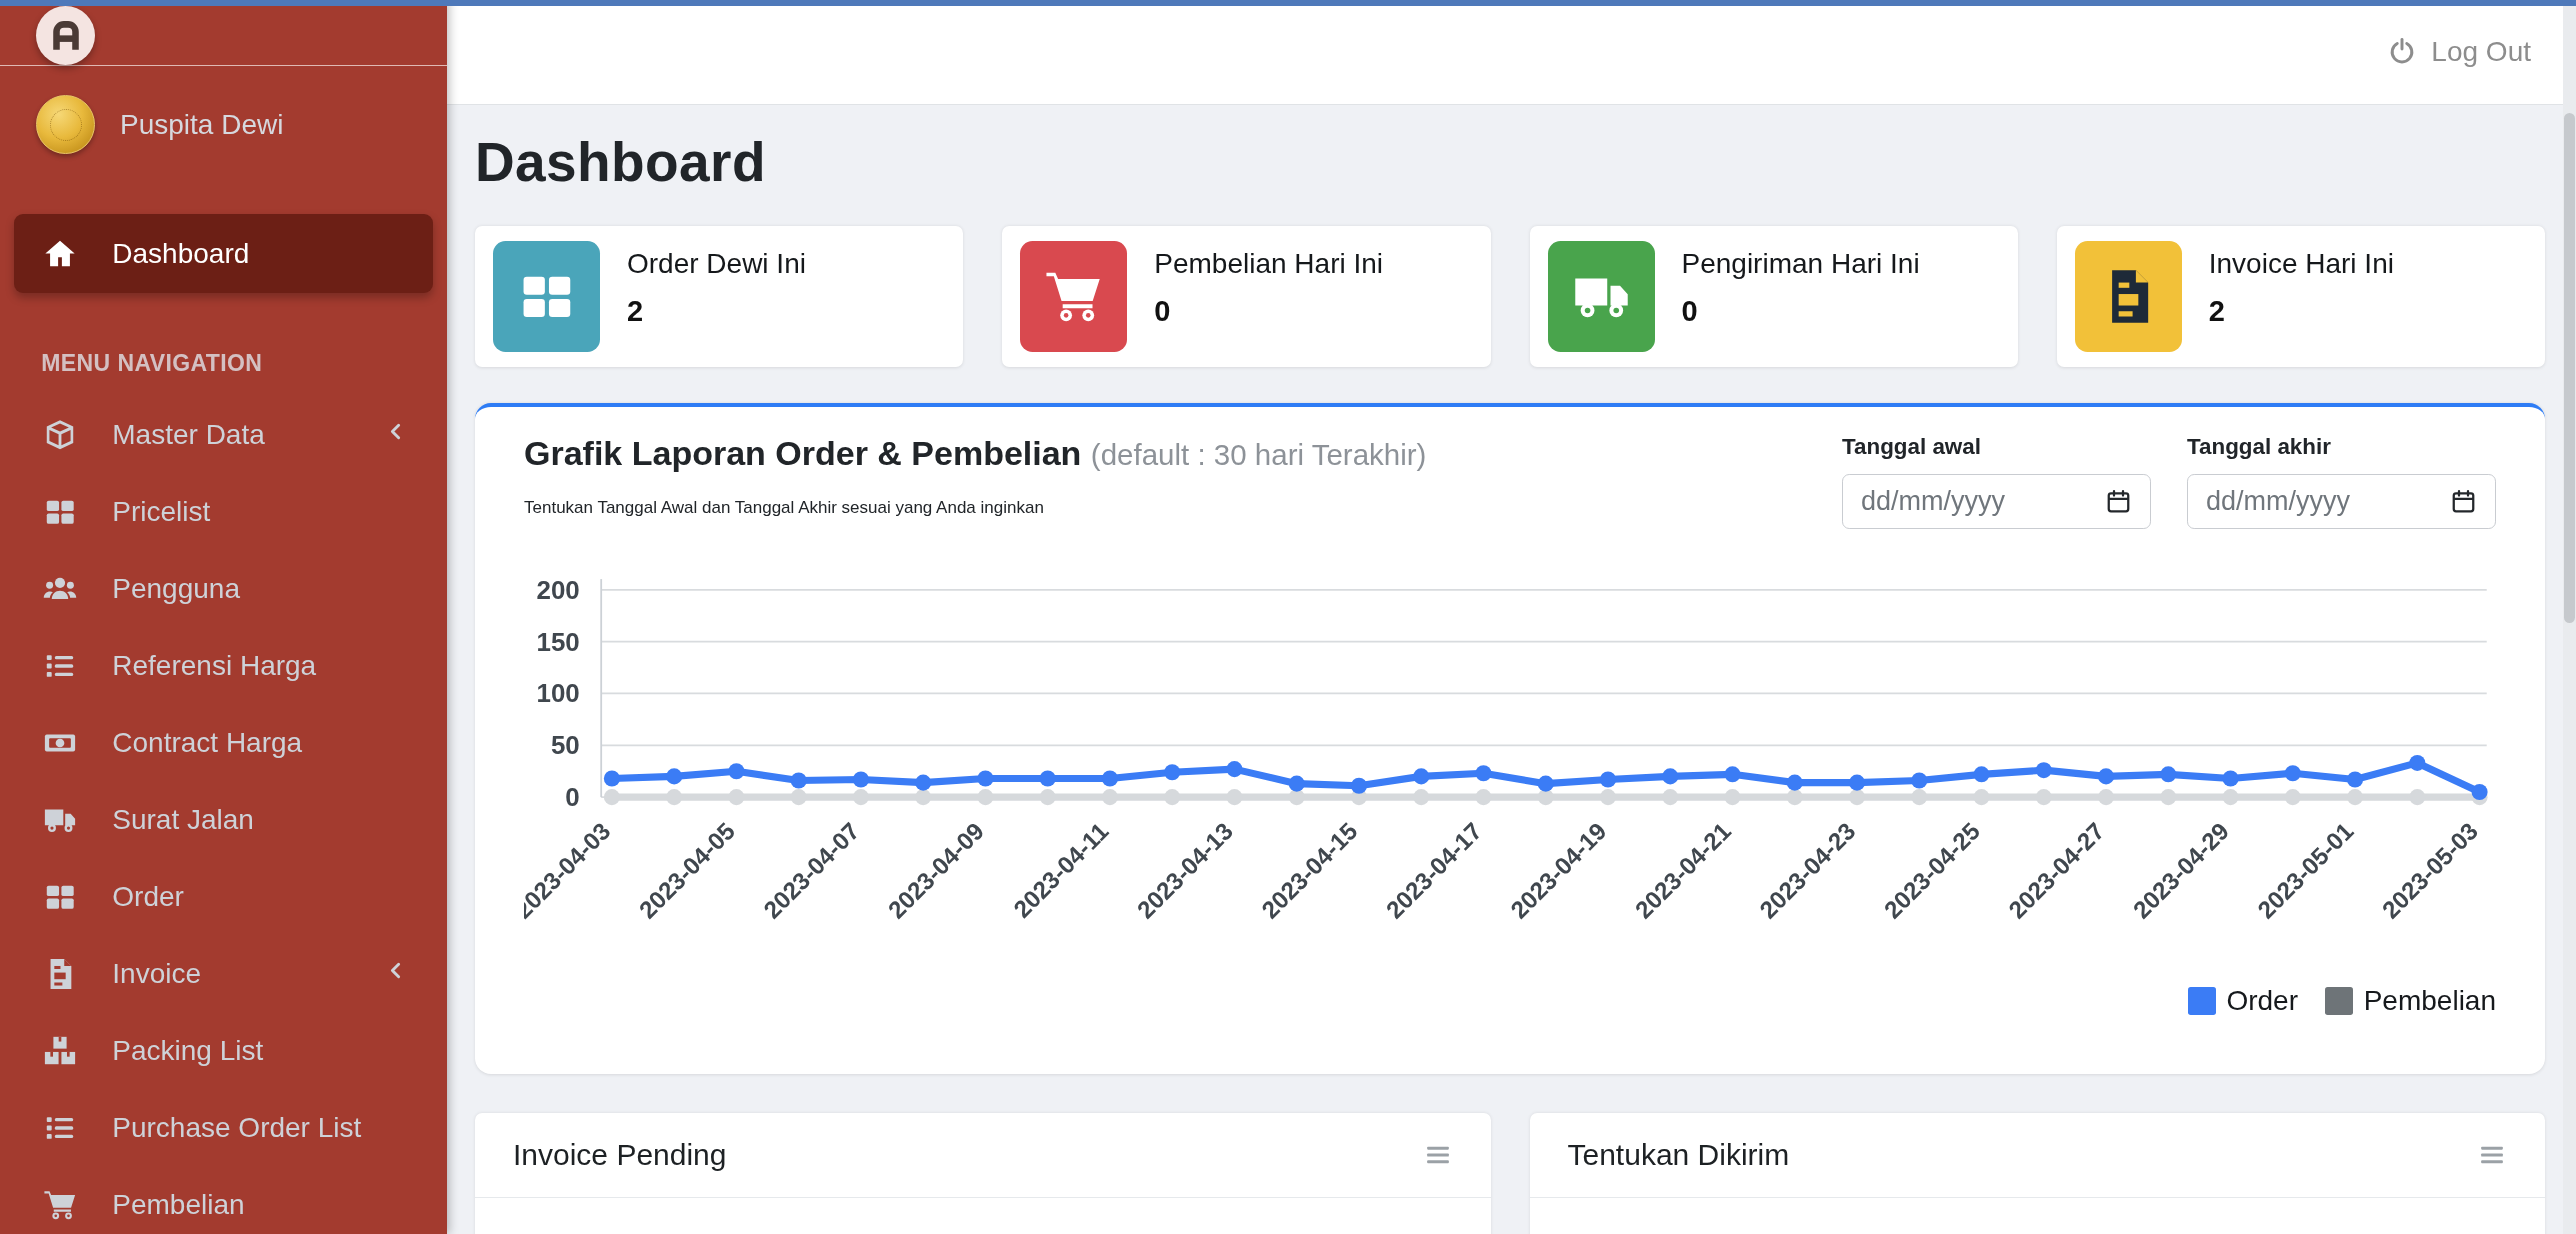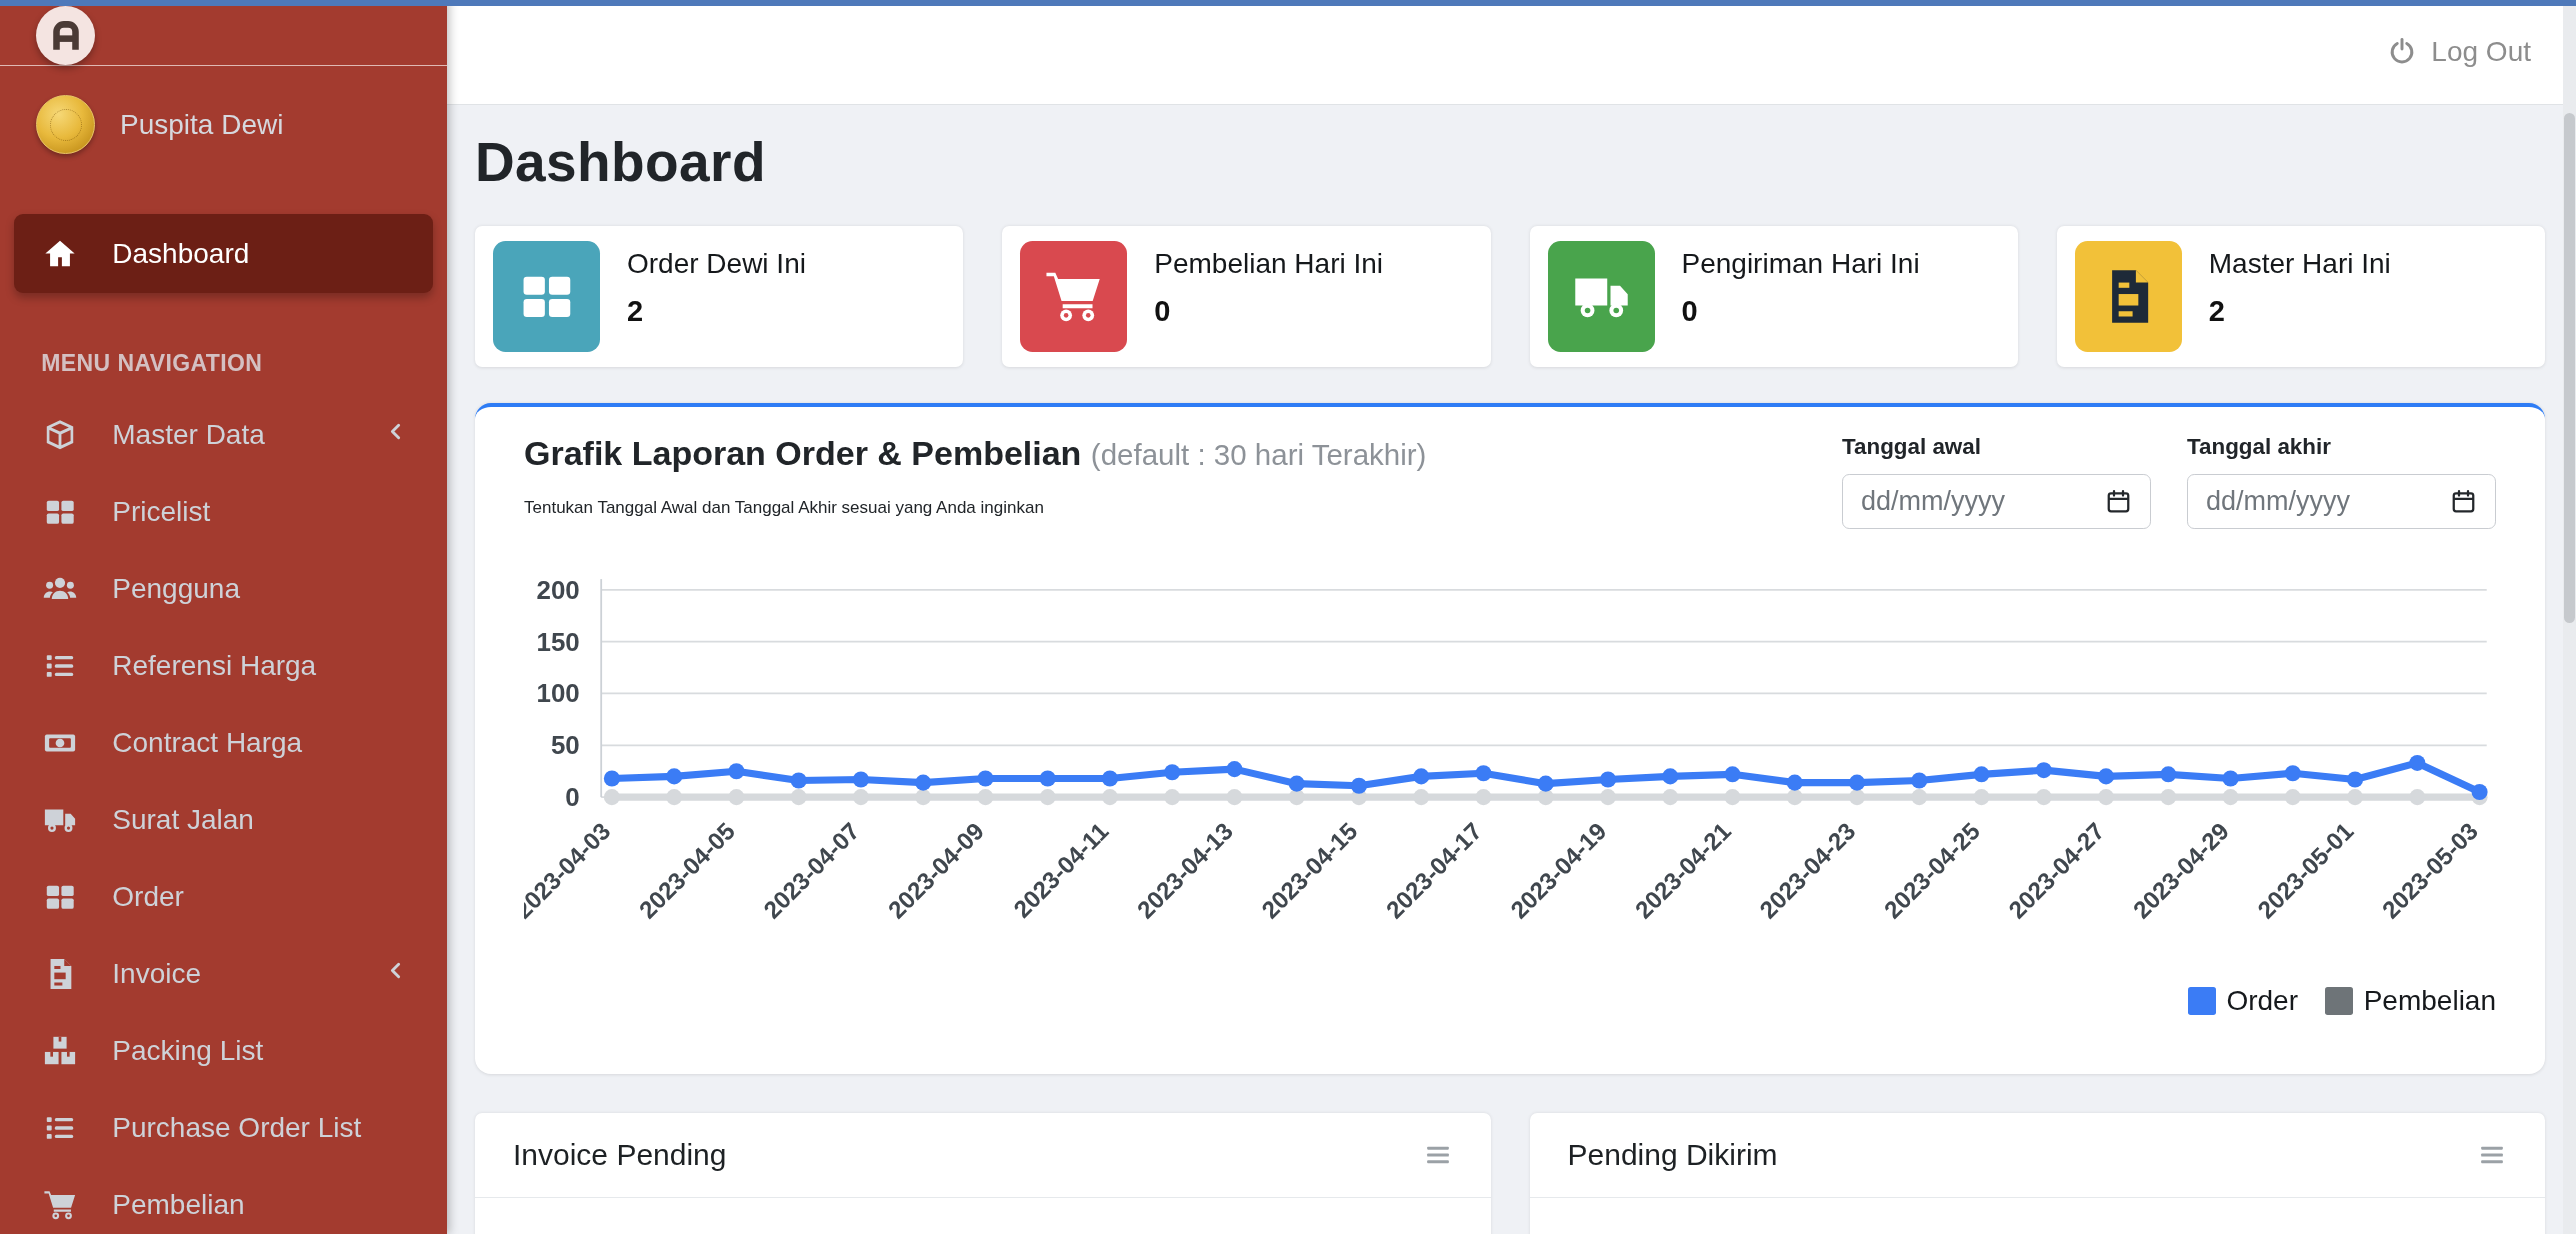--- a/index.html
+++ b/index.html
@@ -332,21 +332,21 @@
             <div class="tile" style="background:#f2c139;color:#1e2a38;--icon-hole:#f2c139">
               <svg viewBox="0 0 36 36">
                 <path fill="currentColor" d="M8 2h14.5l7.5 7.5V34H8z"></path>
                 <path fill="var(--icon-hole,#a33b2f)" d="M22.5 2l7.5 7.5h-7.5z"></path>
                 <rect x="12" y="9.5" width="6.5" height="3.2" fill="var(--icon-hole,#a33b2f)"></rect>
                 <rect x="12" y="16.5" width="12" height="7" fill="var(--icon-hole,#a33b2f)"></rect>
                 <rect x="12" y="27" width="8.5" height="3.2" fill="var(--icon-hole,#a33b2f)"></rect>
               </svg>
             </div>
                  <div class="card-info">
-              <div class="card-title">Master Hari Ini</div>
+              <div class="card-title">Invoice Hari Ini</div>
                  <div class="card-value">2</div>
             </div>
           </div>
         </div>
 
       <section class="chart-card">
         <div class="chart-head">
           <div>
             <div class="gtitle"><span>Grafik Laporan Order &amp; Pembelian</span> <span class="gdefault">(default : 30 hari Terakhir)</span></div>
             <div class="gsub">Tentukan Tanggal Awal dan Tanggal Akhir sesuai yang Anda inginkan</div>
@@ -500,21 +500,21 @@
                   </g>
                 </svg>
               </span>
             </div>
     <div class="panel-divider"></div>
     <div class="panel-body">
       <span class="panel-no">No</span></div>
           </section>
           <section class="panel">
             <div class="panel-header">
-      <span class="panel-title">Pending Dikirim</span>
+      <span class="panel-title">Tentukan Dikirim</span>
       <span class="panel-menu">
                 <svg viewBox="0 0 36 36">
                   <g fill="currentColor">
                     <rect x="5" y="8" width="26" height="3.6" rx="1"></rect>
                     <rect x="5" y="16.2" width="26" height="3.6" rx="1"></rect>
                     <rect x="5" y="24.4" width="26" height="3.6" rx="1"></rect>
                   </g>
                 </svg>
               </span>
             </div>

